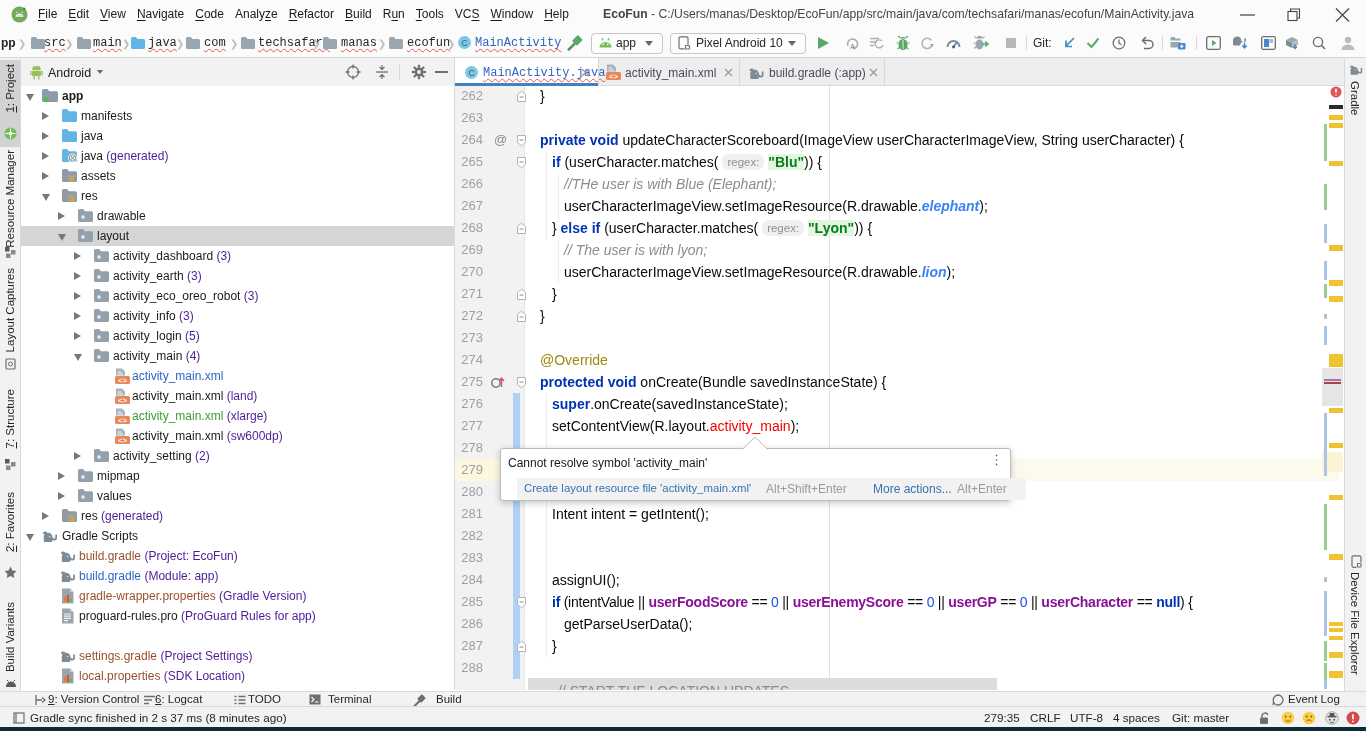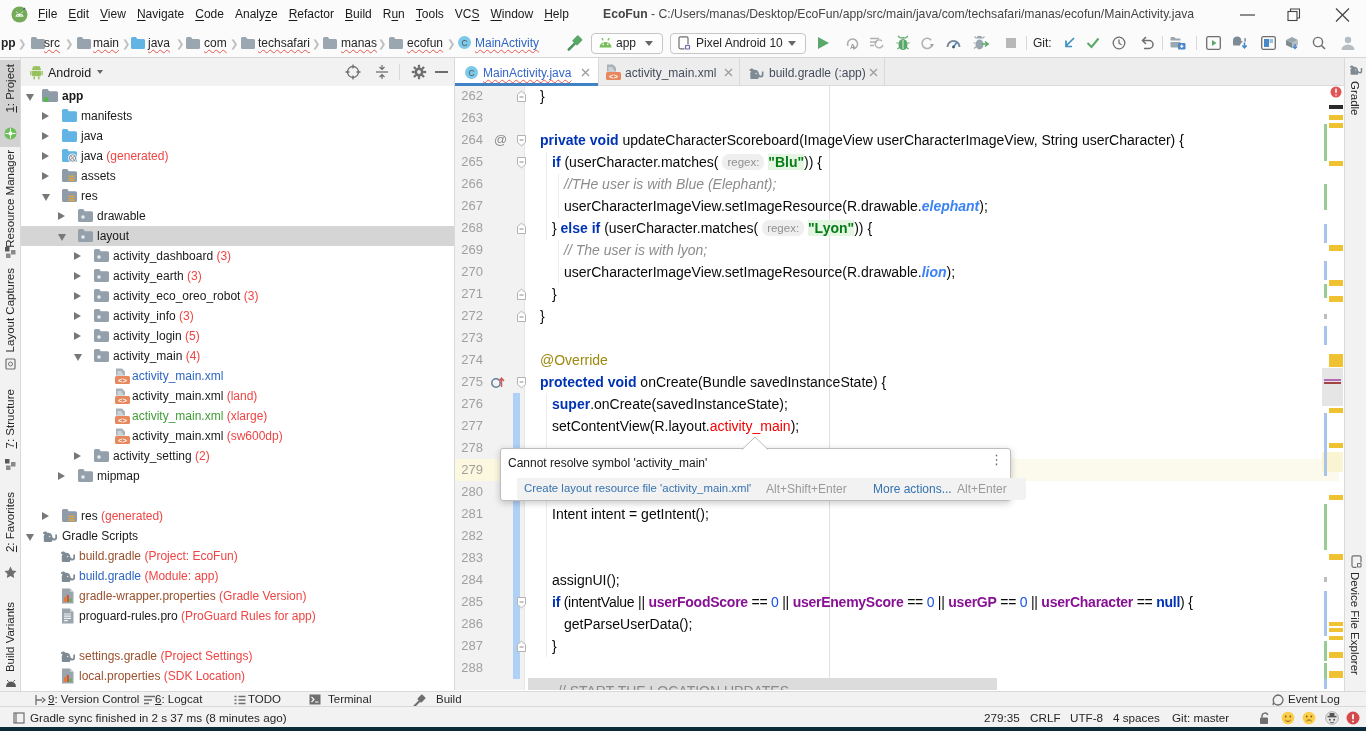--- a/index.html
+++ b/index.html
@@ -1,19 +1,19 @@
 <!DOCTYPE html>
 <html><head>
 <meta charset="utf-8">
 <style>
 * { margin:0; padding:0; box-sizing:border-box; }
 html,body { width:1366px; height:731px; overflow:hidden; }
 body { font-family:"Liberation Sans",sans-serif; font-size:12px; color:#1a1a1a; background:#fff; position:relative; }
 .abs { position:absolute; }
-.sq { text-decoration-line:underline; text-decoration-style:wavy; text-decoration-color:#e8564b; text-decoration-thickness:1px; text-underline-offset:2px; }
+.sq { text-decoration-line:underline; text-decoration-style:wavy; text-decoration-color:#e8564b; text-decoration-thickness:1px; text-underline-offset:2px;font-family:Liberation Mono, monospace; }
 
 #titlebar { left:0; top:0; width:1366px; height:28px; background:#fbfbfb; }
 #menus { left:38px; top:0; height:28px; display:flex; align-items:center; gap:11px; }
 #menus span { color:#1a1a1a; }
 #menus u { text-decoration-thickness:1px; text-underline-offset:2px; }
 #wintitle { top:7px; left:603px; font-size:12.2px; color:#454545; white-space:pre; }
 
 #toolbar { left:0; top:28px; width:1366px; height:30px; background:#fbfbfb; border-bottom:1px solid #d5d5d5; }
 .crumb { position:absolute; top:8px; white-space:nowrap; color:#262626; }
 .chev { position:absolute; top:10px; color:#bdbdbd; font-size:10px; }
@@ -21,21 +21,21 @@
 
 #lstrip { left:0; top:58px; width:21px; height:633px; background:#f2f2f2; border-right:1px solid #d9d9d9; }
 #rstrip { left:1344px; top:58px; width:22px; height:633px; background:#f2f2f2; border-left:1px solid #d9d9d9; }
 .vtext { position:absolute; writing-mode:vertical-rl; white-space:nowrap; font-size:11.5px; color:#262626; }
 .vflip { transform:rotate(180deg); }
 
 #pheader { left:21px; top:58px; width:433px; height:28px; background:#f2f2f2; }
 #ptree { left:21px; top:86px; width:433px; height:604px; background:#fff; overflow:hidden; }
 #pborder { left:454px; top:58px; width:1px; height:632px; background:#d9d9d9; }
 .trow { position:absolute; left:0; width:433px; height:20px; line-height:20px; white-space:pre; }
-.trow .g { color:#ef4444; }
+.trow .g { color:#4c1d95; }
 .arr-r { position:absolute; top:6px; width:0; height:0; border-left:7px solid #787878; border-top:4.5px solid transparent; border-bottom:4.5px solid transparent; }
 .arr-d { position:absolute; top:8px; width:0; height:0; border-top:7px solid #787878; border-left:4.5px solid transparent; border-right:4.5px solid transparent; }
 .ticon { position:absolute; top:3px; }
 
 #tabbar { left:455px; top:58px; width:889px; height:28px; background:#ededed; border-bottom:1px solid #dcdcdc; }
 #edmain { left:455px; top:86px; width:889px; height:604px; background:#fff; overflow:hidden; }
 #gutter { position:absolute; left:0; top:0; width:69px; height:604px; background:#f2f2f2; }
 .lnum { position:absolute; left:0; width:28px; text-align:right; font-size:13px; color:#a0a0a0; height:22px; line-height:22px; }
 .cline { position:absolute; height:22px; line-height:22px; font-size:14px; color:#0a0a0a; white-space:pre; }
 .k { color:#0033b3; font-weight:bold; }
@@ -402,20 +402,24 @@
         <text x="7.5" y="14.5" font-size="7.5" font-weight="bold" fill="#fff" text-anchor="middle" font-family="Liberation Mono">&lt;&gt;</text>
       </svg><span style="position:absolute;left:111px">activity_main.xml <span class="g">(sw600dp)</span></span></div>
 <div class="trow" style="top:360px"><i class="arr-r" style="left:53px"></i><svg class="ticon" style="left:73px" width="15" height="13" viewBox="0 0 15 13">
         <path d="M0 1.5 a1.5 1.5 0 0 1 1.5 -1.5 h3.7 l1.6 2.2 h6.7 a1.5 1.5 0 0 1 1.5 1.5 v7.8 a1.5 1.5 0 0 1 -1.5 1.5 h-12 a1.5 1.5 0 0 1 -1.5 -1.5 z" fill="#94a1ac"></path>
         <circle cx="5" cy="8" r="1.8" fill="#e8eaec"></circle>
       </svg><span style="position:absolute;left:92px">activity_setting <span class="g">(2)</span></span></div>
 <div class="trow" style="top:380px"><i class="arr-r" style="left:37px"></i><svg class="ticon" style="left:57px" width="15" height="13" viewBox="0 0 15 13">
         <path d="M0 1.5 a1.5 1.5 0 0 1 1.5 -1.5 h3.7 l1.6 2.2 h6.7 a1.5 1.5 0 0 1 1.5 1.5 v7.8 a1.5 1.5 0 0 1 -1.5 1.5 h-12 a1.5 1.5 0 0 1 -1.5 -1.5 z" fill="#94a1ac"></path>
         <circle cx="5" cy="8" r="1.8" fill="#e8eaec"></circle>
       </svg><span style="position:absolute;left:76px">mipmap</span></div>
+<div class="trow" style="top:400px"><i class="arr-r" style="left:37px"></i><svg class="ticon" style="left:57px" width="15" height="13" viewBox="0 0 15 13">
+        <path d="M0 1.5 a1.5 1.5 0 0 1 1.5 -1.5 h3.7 l1.6 2.2 h6.7 a1.5 1.5 0 0 1 1.5 1.5 v7.8 a1.5 1.5 0 0 1 -1.5 1.5 h-12 a1.5 1.5 0 0 1 -1.5 -1.5 z" fill="#94a1ac"></path>
+        <circle cx="5" cy="8" r="1.8" fill="#e8eaec"></circle>
+      </svg><span style="position:absolute;left:76px">values</span></div>
 <div class="trow" style="top:420px"><i class="arr-r" style="left:21px"></i><svg class="ticon" style="left:41px" width="16" height="14" viewBox="0 0 16 14">
         <path d="M0 1.5 a1.5 1.5 0 0 1 1.5 -1.5 h3.7 l1.6 2.2 h6.7 a1.5 1.5 0 0 1 1.5 1.5 v7.8 a1.5 1.5 0 0 1 -1.5 1.5 h-12 a1.5 1.5 0 0 1 -1.5 -1.5 z" fill="#8d9ca8"></path>
         <path d="M6.5 7.2 h6 M6.5 9.4 h6 M6.5 11.6 h6" stroke="#dba54a" stroke-width="1.5"></path>
       </svg><span style="position:absolute;left:60px">res <span class="g">(generated)</span></span></div>
 <div class="trow" style="top:440px"><i class="arr-d" style="left:5px"></i><svg class="ticon" style="left:21px;top:4px" width="17" height="12" viewBox="0 0 17 12">
         <g fill="#7f8b94">
           <rect x="1.8" y="5.8" width="8.4" height="6.2" rx="1"></rect>
           <path d="M1.8 7 A4.3 4.3 0 0 1 10.2 5.8 L10.2 7.5 Z"></path>
           <path d="M9.5 7.6 l1.6 0 a1.1 1.1 0 0 0 2.2 0 V4.4 h1.7 v3.2 a2.8 2.8 0 0 1 -5.6 0.3 z"></path>
           <path d="M0.9 3.7 A2.3 2.3 0 0 1 5.2 2.6 L4.4 4.4 Z"></path>

